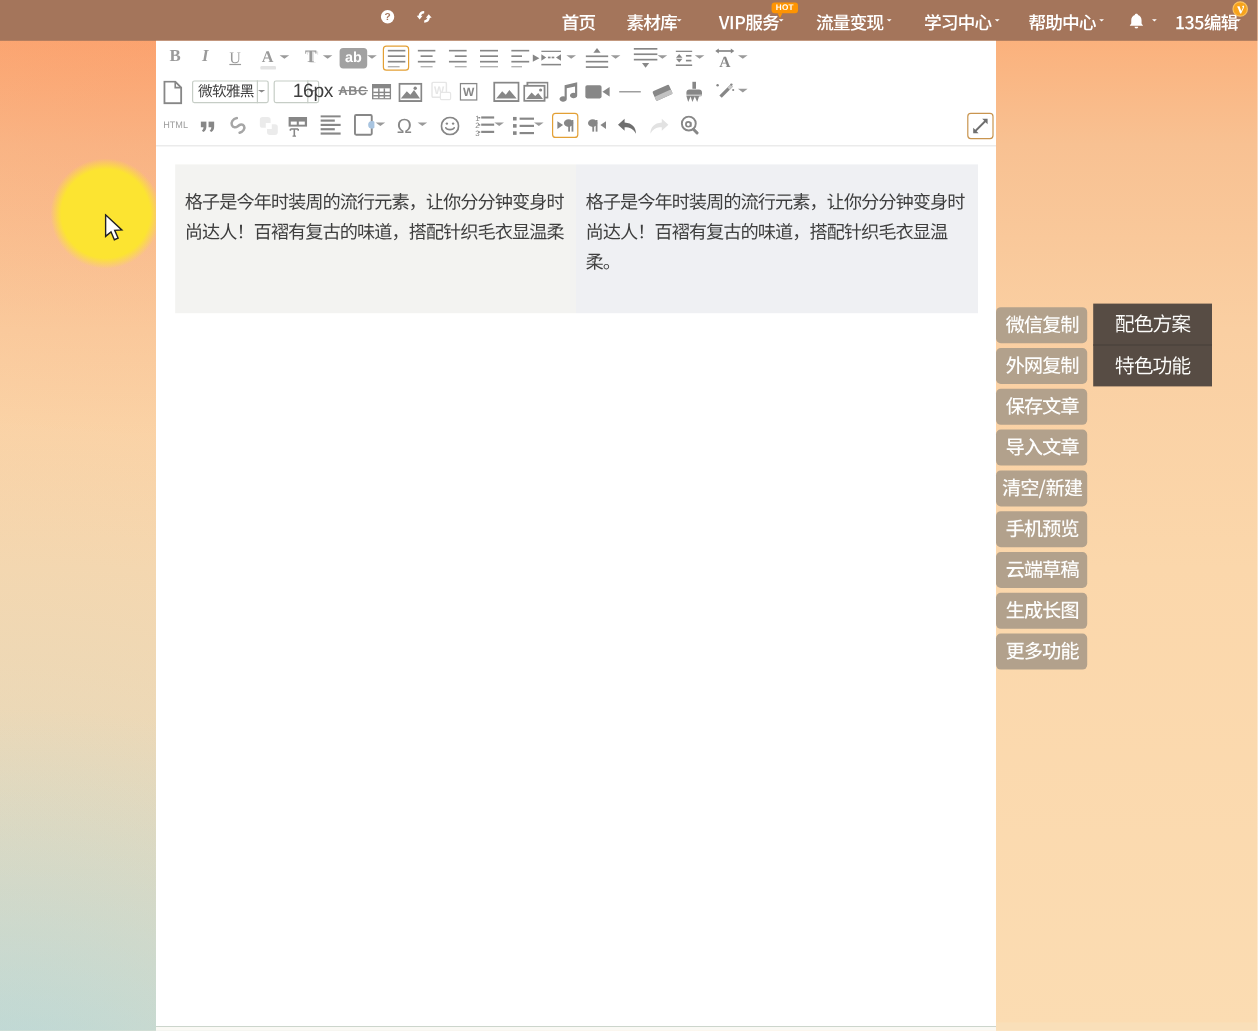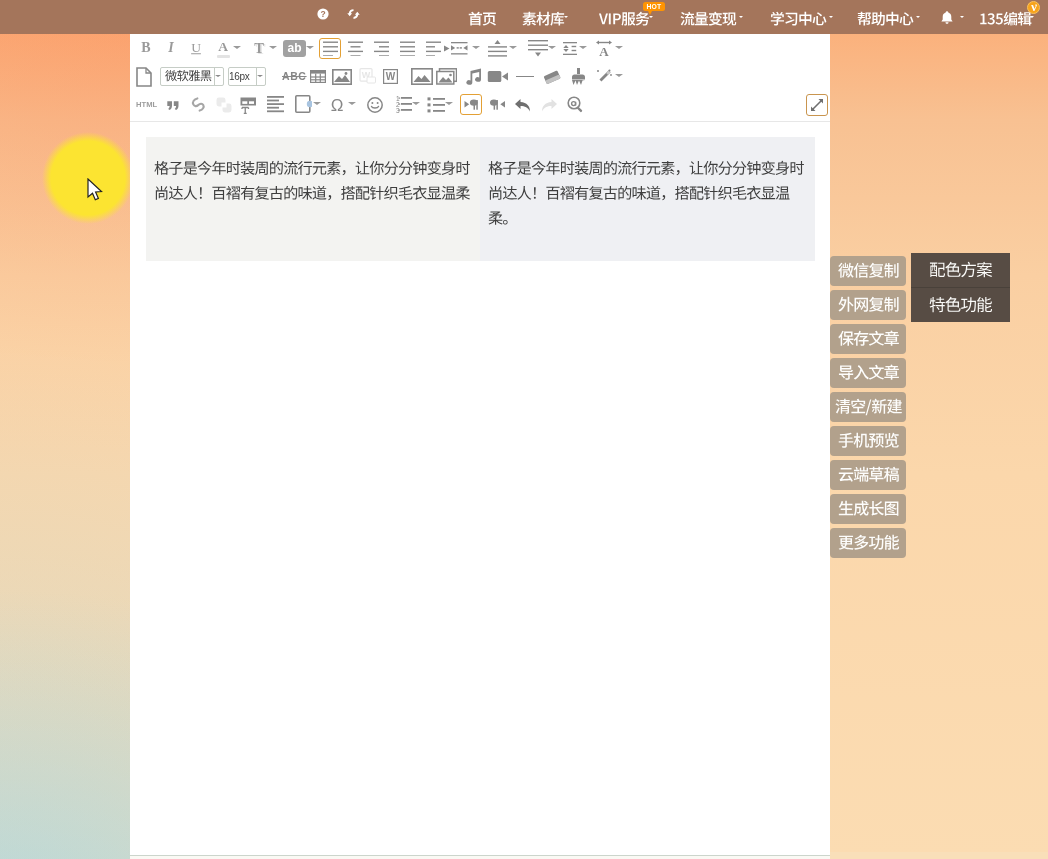--- a/index.html
+++ b/index.html
@@ -285,21 +285,21 @@
 <div class="ab" style="left:215.2px;top:74.5px;border-left:3.5px solid transparent;border-right:3.5px solid transparent;border-top:2.9px solid #8a8a8a"></div>
 <svg style="position:absolute;left:164.5px;top:70.4px;overflow:visible" width="46" height="14" fill="#3f3f3f">
     <use href="#g25" transform="translate(0.00,10.21) scale(0.01224,-0.01224)"></use>
     <use href="#g26" transform="translate(11.60,10.21) scale(0.01224,-0.01224)"></use>
     <use href="#g27" transform="translate(23.20,10.21) scale(0.01224,-0.01224)"></use>
     <use href="#g28" transform="translate(34.80,10.21) scale(0.01224,-0.01224)"></use>
   </svg>
 <div class="ab" style="left:228px;top:67px;width:38px;height:19px;background:#fff;border:1px solid #c6cdc6;border-radius:2px"></div>
 <div class="ab" style="left:255.5px;top:67px;width:10.5px;height:19px;border-left:1px solid #c6cdc6"></div>
 <div class="ab" style="left:257.3px;top:74.5px;border-left:3.5px solid transparent;border-right:3.5px solid transparent;border-top:2.9px solid #8a8a8a"></div>
-<div class="ab" style="left:229px;top:70.5px;font-size:10px;color:#3f3f3f;line-height:12px;letter-spacing:-0.3px">16px</div>
+<div class="ab" style="left:244px;top:70.5px;font-size:16px;color:#3f3f3f;line-height:12px;letter-spacing:-0.3px">16px</div>
 <div class="ab" style="left:282px;top:70px;width:27px;font-size:10.5px;font-weight:bold;color:#878787;text-decoration:line-through;line-height:12.5px;letter-spacing:0.6px">ABC</div>
 <svg class="ab" style="left:309.5px;top:70.0px" width="16" height="13" viewBox="0 0 16 13">
     <rect x="0.6" y="0.6" width="14.8" height="11.8" fill="none" stroke="#878787" stroke-width="1.2"></rect>
     <rect x="0.6" y="0.6" width="14.8" height="3" fill="#878787"></rect>
     <rect x="5.1" y="3.6" width="1.2" height="8.4" fill="#878787"></rect>
     <rect x="9.7" y="3.6" width="1.2" height="8.4" fill="#878787"></rect>
     <rect x="1" y="6.4" width="14" height="1.2" fill="#878787"></rect>
     <rect x="1" y="9.2" width="14" height="1.2" fill="#878787"></rect>
   </svg>
 <svg class="ab" style="left:332.0px;top:68.5px" width="20" height="16" viewBox="0 0 20 16">
@@ -348,21 +348,21 @@
 <svg class="ab" style="left:595.0px;top:67.5px" width="18" height="18" viewBox="0 0 18 18">
     <g transform="rotate(45 9 9)">
       <rect x="7.6" y="1" width="2.8" height="13" fill="#878787"></rect>
       <rect x="7.6" y="1" width="2.8" height="3.6" fill="#c9c9c9"></rect>
     </g>
     <circle cx="3" cy="3" r="1" fill="#878787"></circle>
     <circle cx="14.5" cy="2.5" r="1" fill="#878787"></circle>
     <circle cx="16" cy="7" r="0.9" fill="#878787"></circle>
   </svg>
 <div class="ab" style="left:615.0px;top:74.0px;border-left:4.0px solid transparent;border-right:4.0px solid transparent;border-top:3.3px solid #9a9a9a"></div>
-<div class="ab" style="left:135.5px;top:100px;font-size:8px;font-weight:bold;color:#9c9c9c;letter-spacing:0px;transform:scale(0.95,1);transform-origin:left top">HTML</div>
+<div class="ab" style="left:135.5px;top:100px;font-size:8px;font-weight:normal;color:#9c9c9c;letter-spacing:0px;transform:scale(0.95,1);transform-origin:left top">HTML</div>
 <svg class="ab" style="left:166.6px;top:100.5px" width="12" height="9" viewBox="0 0 12 9">
     <g fill="#878787">
       <path d="M0.3 0.3 L5 0.3 L5 4.4 C5 6.6 4.3 7.9 2.6 9 L1.2 7.9 C2.2 7 2.6 6.2 2.6 5 L0.3 5 Z"></path>
       <path d="M6.8 0.3 L11.5 0.3 L11.5 4.4 C11.5 6.6 10.8 7.9 9.1 9 L7.7 7.9 C8.7 7 9.1 6.2 9.1 5 L6.8 5 Z"></path>
     </g>
   </svg>
 <svg class="ab" style="left:189.5px;top:96.5px" width="17" height="16" viewBox="0 0 17 16">
     <path d="M11.5 2.2 C8.5 0.6 5.2 1.8 4.6 4.4 C4.1 6.7 5.8 8.1 8 8 C10.3 7.9 12.4 8.7 12.1 11 C11.8 13.4 8.8 14.4 5.8 13.2" fill="none" stroke="#a6a6a6" stroke-width="2.1" stroke-linecap="round" transform="rotate(-38 8.3 7.8)"></path>
   </svg>
 <svg class="ab" style="left:216.0px;top:96.5px" width="16" height="16" viewBox="0 0 16 16">

